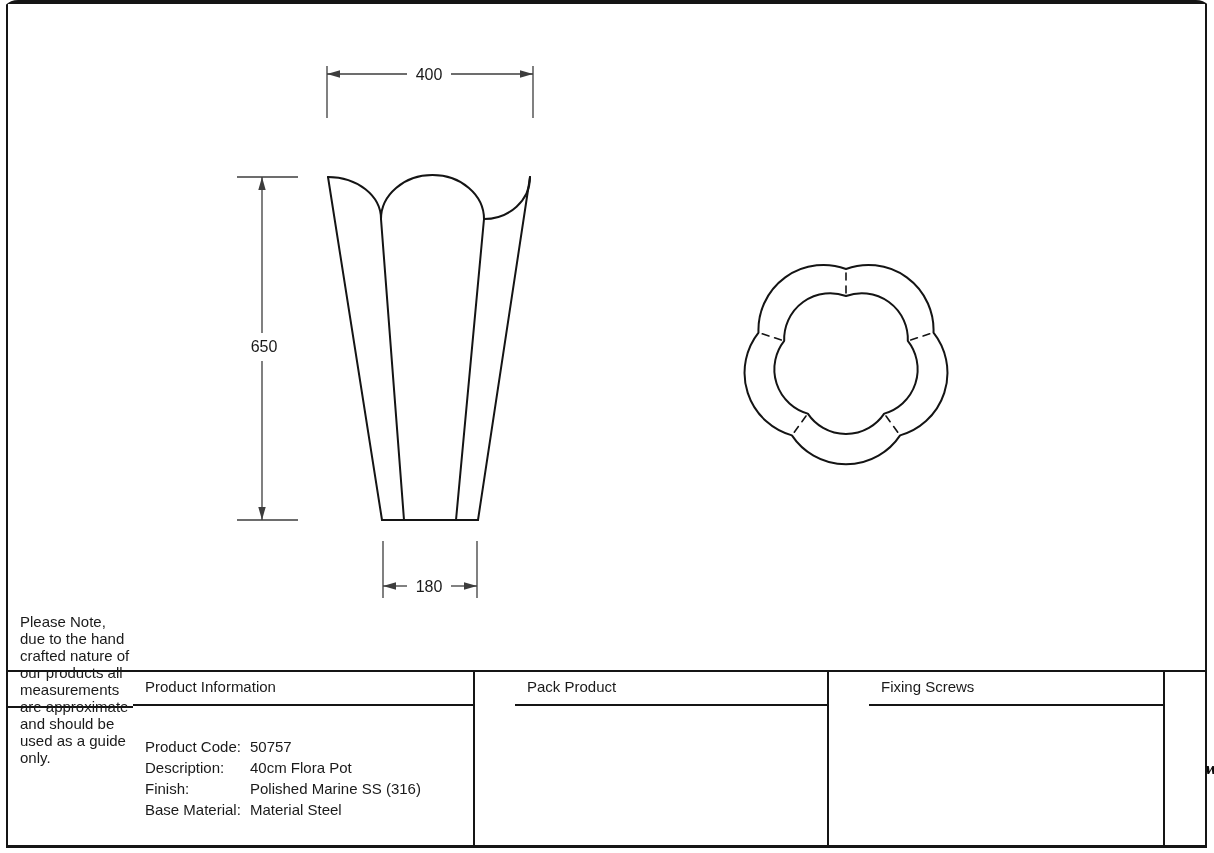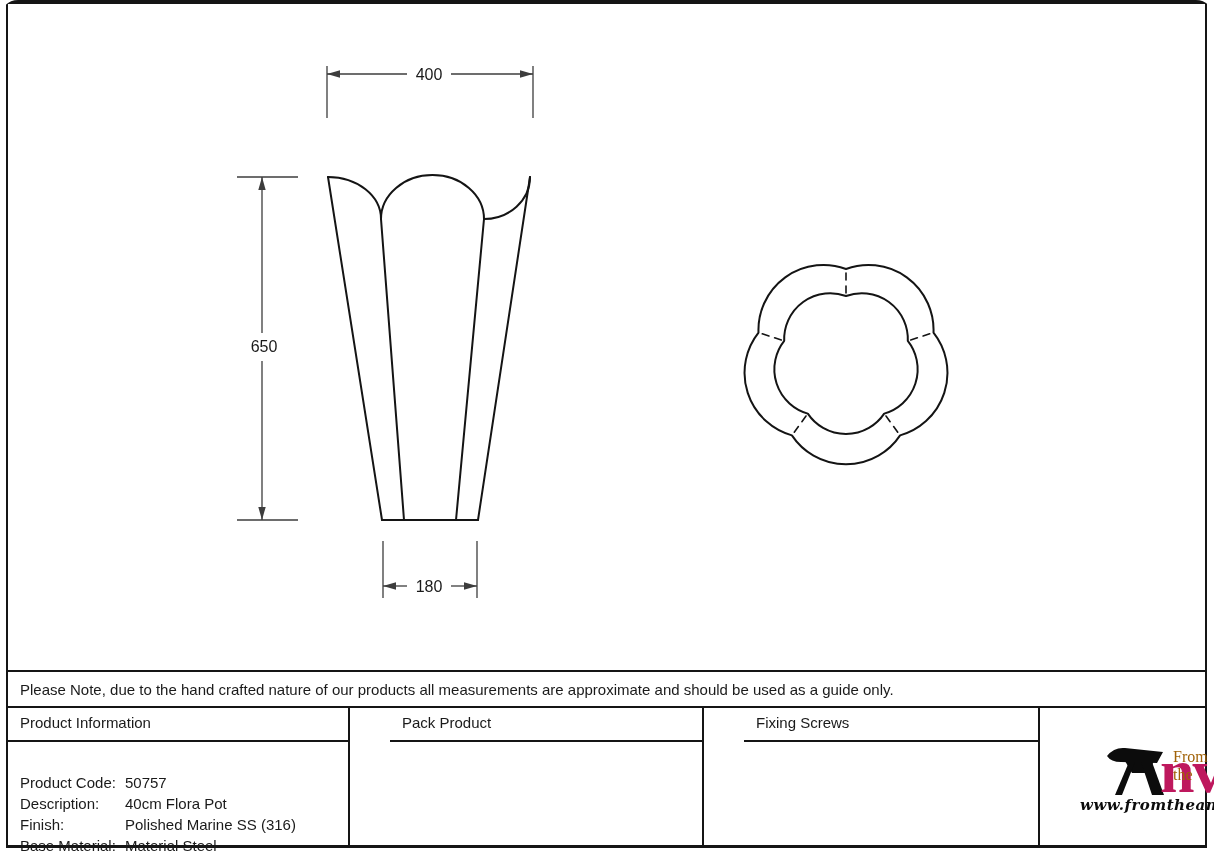--- a/index.html
+++ b/index.html
@@ -11,21 +11,21 @@
     position:absolute; left:6px; top:0; width:1201px; height:848px;
     border:2px solid #151515; border-top-width:4px; border-bottom-width:3px;
     box-sizing:border-box;
   }
   svg.drawing { position:absolute; left:0; top:0; }
 
   
   .tbl {
     position:absolute; left:6px; top:670px; width:1201px; height:178px;
     border:2px solid #151515; border-bottom-width:3px; box-sizing:border-box;
-    background:#ffffff; display:flex; flex-direction:column;
+    background:#ffffff; display:flex; flex-direction:row;
   }
   .note-row {
     height:34px; border-bottom:2px solid #151515; display:flex; align-items:center;
     padding-left:12px; font-size:15px;
   }
   .grid { flex:1; display:flex; min-height:0;gap:40px; }
   .col { box-sizing:border-box; }
   .col1 { width:342px; border-right:2px solid #151515; }
   .col2 { width:314px; border-right:2px solid #151515; }
   .col3 { width:296px; border-right:2px solid #151515; }

